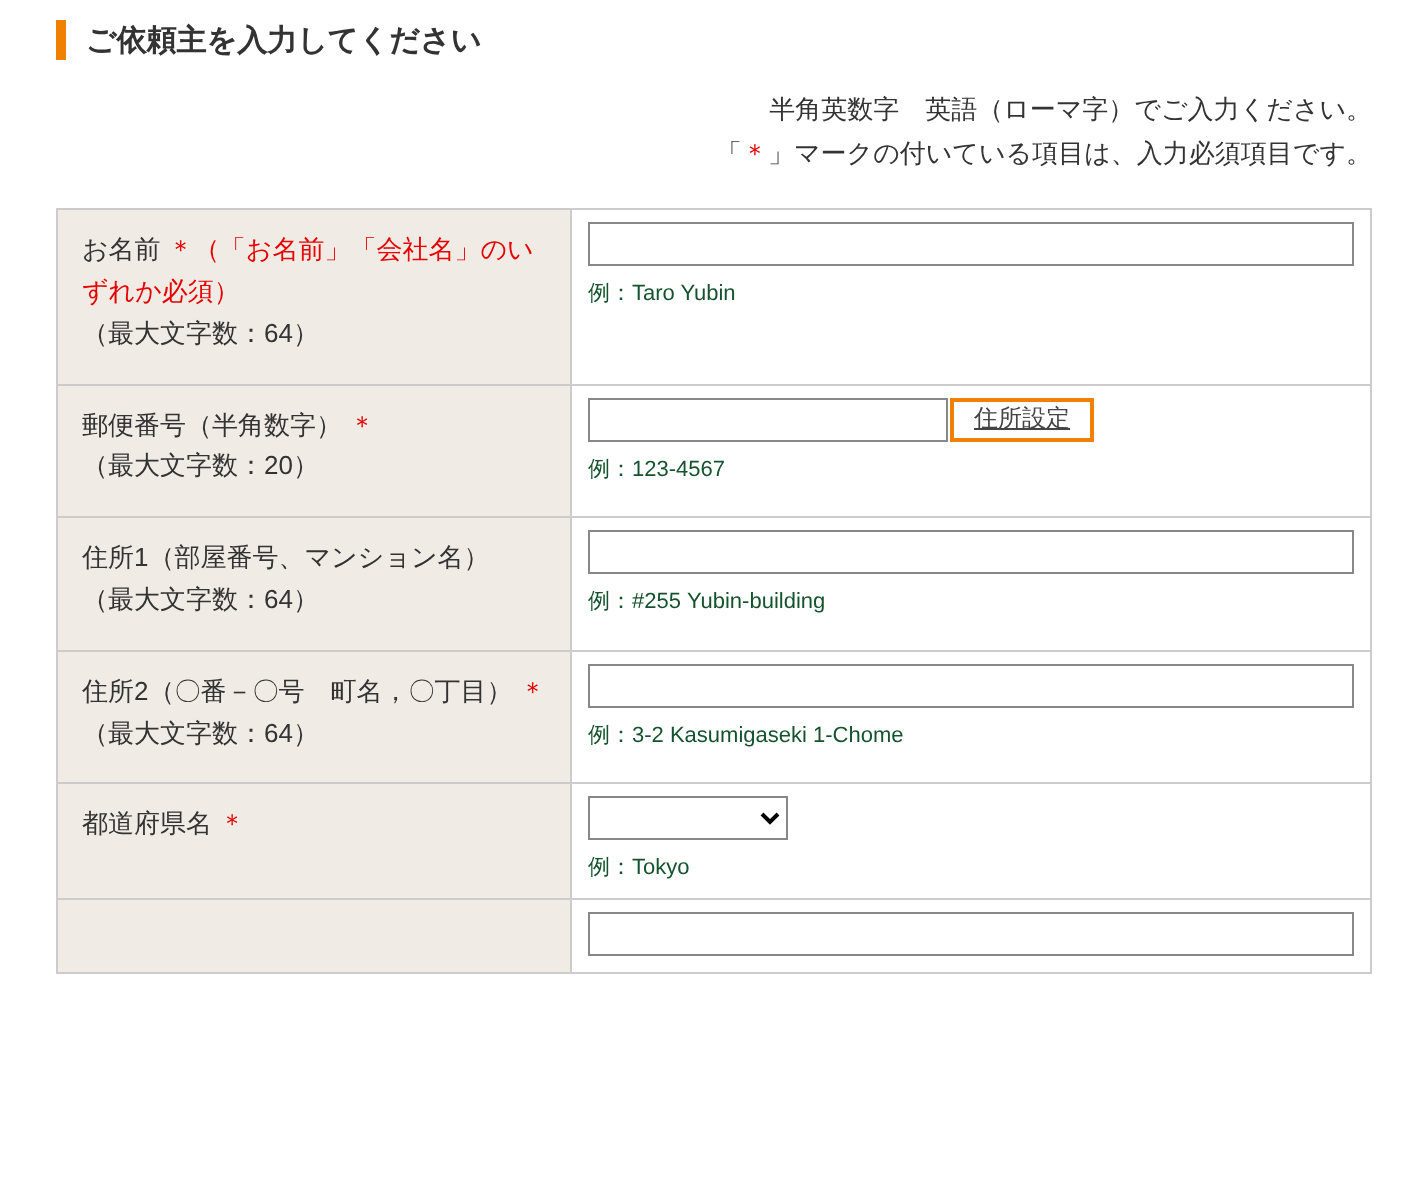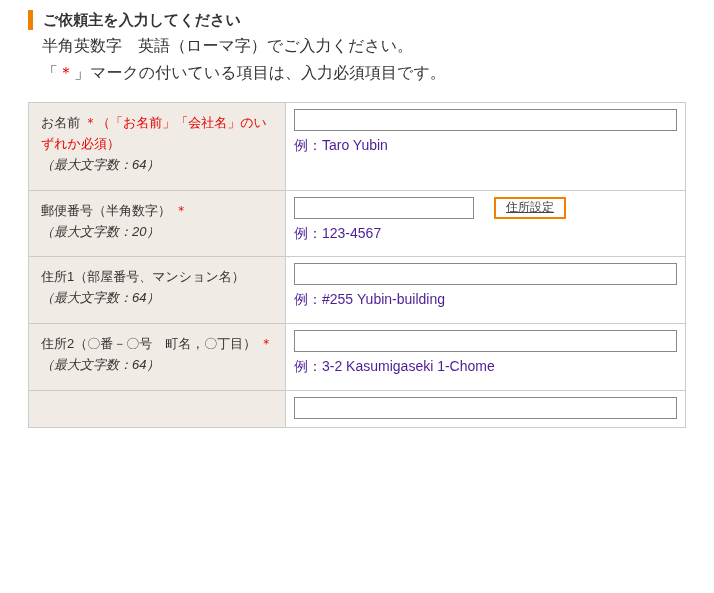--- a/index.html
+++ b/index.html
@@ -10,56 +10,56 @@
       background: #fff;
       width: 714px;
       padding: 0;
     }
     .container {
       padding: 10px 28px 20px 28px;
     }
     .section-title {
       display: flex;
       align-items: center;
-      margin-bottom: 2px;
+      margin-bottom: 14px;
       font-size: 15px;
       font-weight: bold;
     }
     .title-bar {
       width: 5px;
       height: 20px;
       background: #f08000;
       margin-right: 10px;
       display: inline-block;
     }
     .intro {
       margin: 0 0 16px 14px;
       line-height: 1.7;
-      font-size: 16px;
+      font-size: 13px;
+      text-align: right;
     }
     .asterisk, .required { color: #e60000; }
     .form-table {
       width: 100%;
       border-collapse: collapse;
       border: 1px solid #ccc;
     }
     .form-table tr td {
       border: 1px solid #ccc;
       vertical-align: top;
     }
     .label-cell {
       width: 257px;
       background: #f0ece5;
       padding: 10px 12px 14px 12px;
       line-height: 1.6;
     }
     .label-main { display: block; }
     .label-sub {
       display: block;
-      font-style: italic;
     }
     .input-cell {
       padding: 6px 8px 8px 8px;
     }
     .text-input {
       width: 100%;
       height: 22px;
       border: 1px solid #888;
       padding: 2px 4px;
       font-size: 13px;
@@ -68,24 +68,24 @@
     .text-input.short { width: 180px; }
     .select-input {
       height: 22px;
       width: 100px;
       border: 1px solid #888;
       background: #fff;
       font-size: 13px;
     }
     .example {
       margin-top: 6px;
-      font-size: 14px;
-      color: #4c1d95;
+      font-size: 11px;
+      color: #14532d;
     }
-    .addr-row { display: flex; align-items: center; gap: 20px; }
+    .addr-row { display: flex; align-items: center; gap: 1px; }
     .addr-btn {
       border: 2px solid #f08000;
       background: #fff;
       padding: 2px 10px;
       font-size: 12px;
       color: #444;
       text-decoration: underline;
       cursor: pointer;
       height: 22px;
       display: inline-flex;
@@ -158,20 +158,33 @@
         </span>
         <span class="label-sub">（最大文字数：64）</span>
       </td>
       <td class="input-cell">
         <input type="text" class="text-input" style="">
         <div class="example">例：3-2 Kasumigaseki 1-Chome</div>
       </td>
     </tr>
 
 
+    <tr>
+      <td class="label-cell">
+        <span class="label-main">
+          <span>都道府県名 </span><span class="required">＊</span>
+        </span>
+      </td>
+      <td class="input-cell">
+        <select class="select-input">
+          <option></option>
+        </select>
+        <div class="example">例：Tokyo</div>
+      </td>
+    </tr>
 
     <tr>
       <td class="label-cell">
         
         
       </td>
       <td class="input-cell">
         <input type="text" class="text-input" style="">
         
       </td>

